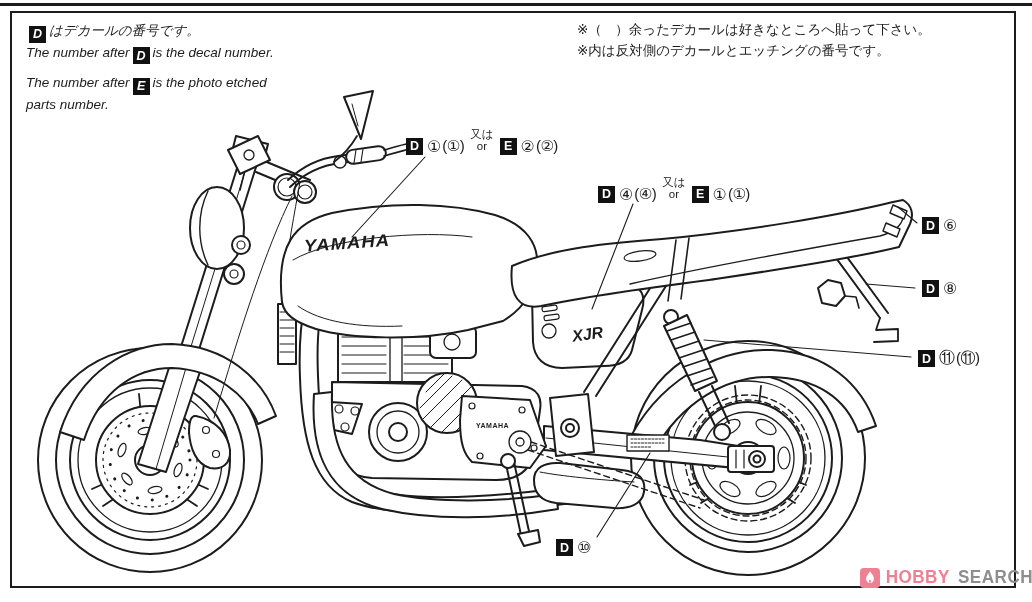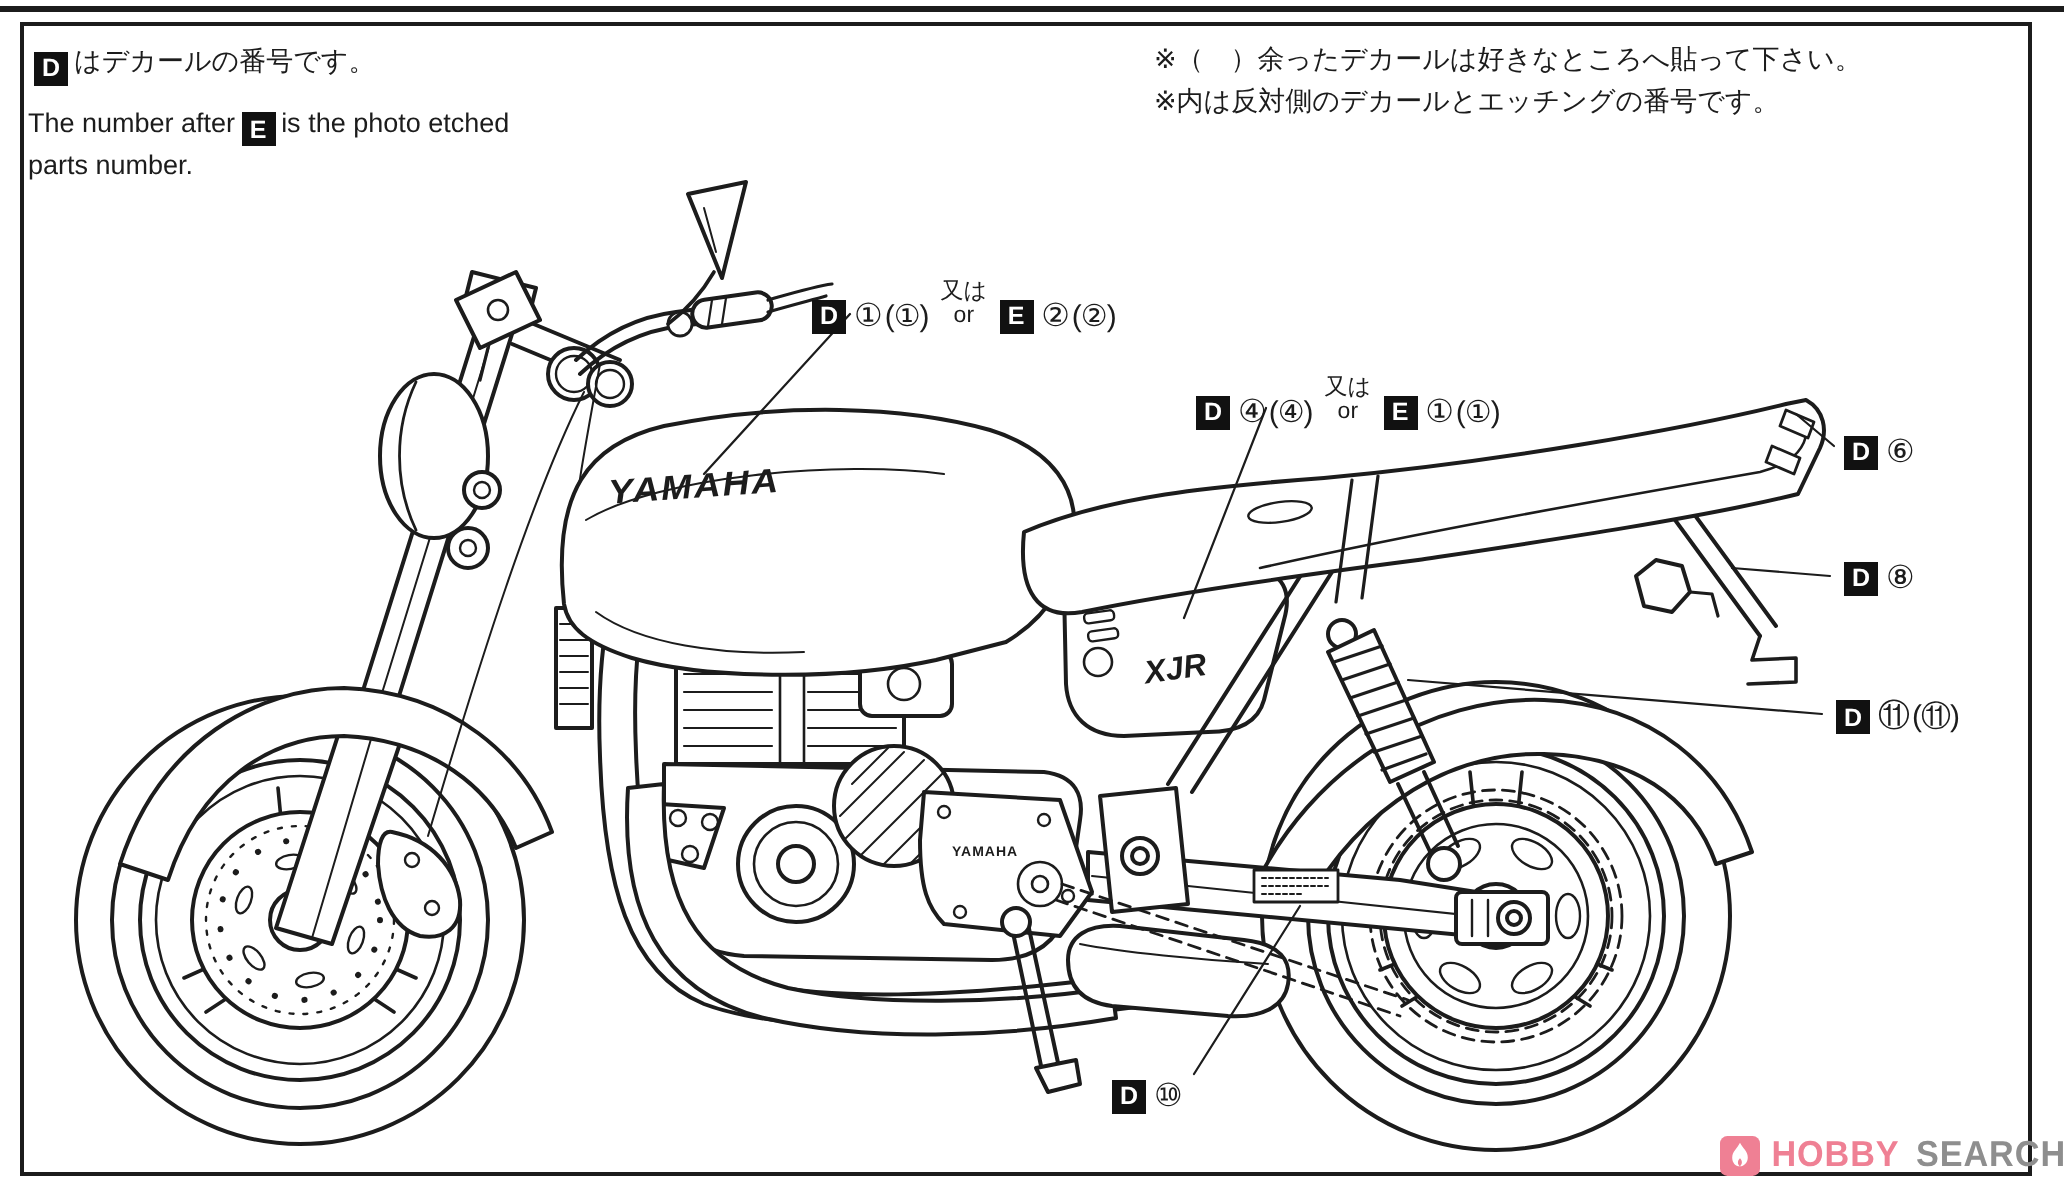--- a/index.html
+++ b/index.html
@@ -4,35 +4,35 @@
 <style>
   html,body{margin:0;padding:0;}
   body{
     width:1032px;height:602px;position:relative;overflow:hidden;
     background:#ffffff;color:#1c1c1c;
     font-family:"Liberation Sans","DejaVu Sans",sans-serif;
   }
   .top-rule{position:absolute;left:0;top:3px;width:1032px;height:3px;background:#1c1c1c;}
   .frame-box{position:absolute;left:10px;top:11px;width:1002px;height:573px;border:2px solid #1c1c1c;background:transparent;}
   svg.art{position:absolute;left:0;top:0;}
-  .legend-left{position:absolute;left:14px;top:21px;font-size:13.5px;line-height:20px;}
+  .legend-left{position:absolute;left:26px;top:21px;font-size:13.5px;line-height:20px;font-style:italic;}
   .legend-gap{height:9px;}
   .badge{
     display:inline-flex;align-items:center;justify-content:center;
     width:17px;height:17px;background:#111;color:#fff;
     font-weight:bold;font-size:12.5px;vertical-align:-3px;margin:0 3px;
   }
   .legend-right{position:absolute;left:577px;top:19px;font-size:13.5px;line-height:21px;}
   .indent{padding-left:16px;}
   .callout{position:absolute;display:flex;align-items:center;font-size:16px;white-space:nowrap;}
   .callout .badge{margin:0 3px 0 0;}
   .callout .num{margin:0 1px;}
   .callout .paren{font-size:15px;letter-spacing:-0.5px;}
   .orstack{display:inline-flex;flex-direction:column;align-items:center;
-    font-size:11.5px;line-height:12px;margin:16px 6px;transform:translateY(-6px);}
+    font-size:11.5px;line-height:12px;margin:4px 6px;transform:translateY(-6px);}
   .watermark{position:absolute;left:860px;top:567px;display:flex;align-items:center;gap:4px;}
   .wm-logo{width:20px;height:20px;flex:0 0 auto;}
   .wm-hobby{font-weight:bold;font-size:18px;color:#ef8094;transform:scaleX(.95);letter-spacing:0.5px;}
   .wm-search{font-weight:bold;font-size:18px;color:#8e8e8e;transform:scaleX(.95);letter-spacing:0.5px;}
 </style>
 </head>
 <body>
 
 <div class="top-rule"></div>
 <div class="frame-box"></div>
@@ -235,20 +235,21 @@
       <path d="M917 223 L898 207"></path>
       <path d="M915 288 L866 284"></path>
       <path d="M911 357 L704 340"></path>
       <path d="M597 537 L650 453"></path>
     </g>
   </g>
 </svg>
 
 <div class="legend-left">
   <div><span class="badge">D</span><span>はデカールの番号です。</span></div>
+  <div><span>The number after</span><span class="badge">D</span><span>is the decal number.</span></div>
   <div class="legend-gap"></div>
   <div><span>The number after</span><span class="badge">E</span><span>is the photo etched</span></div>
   <div>parts number.</div>
 </div>
 
 <div class="legend-right">
   <div>※（　）余ったデカールは好きなところへ貼って下さい。</div>
   <div>※内は反対側のデカールとエッチングの番号です。</div>
 </div>
 

